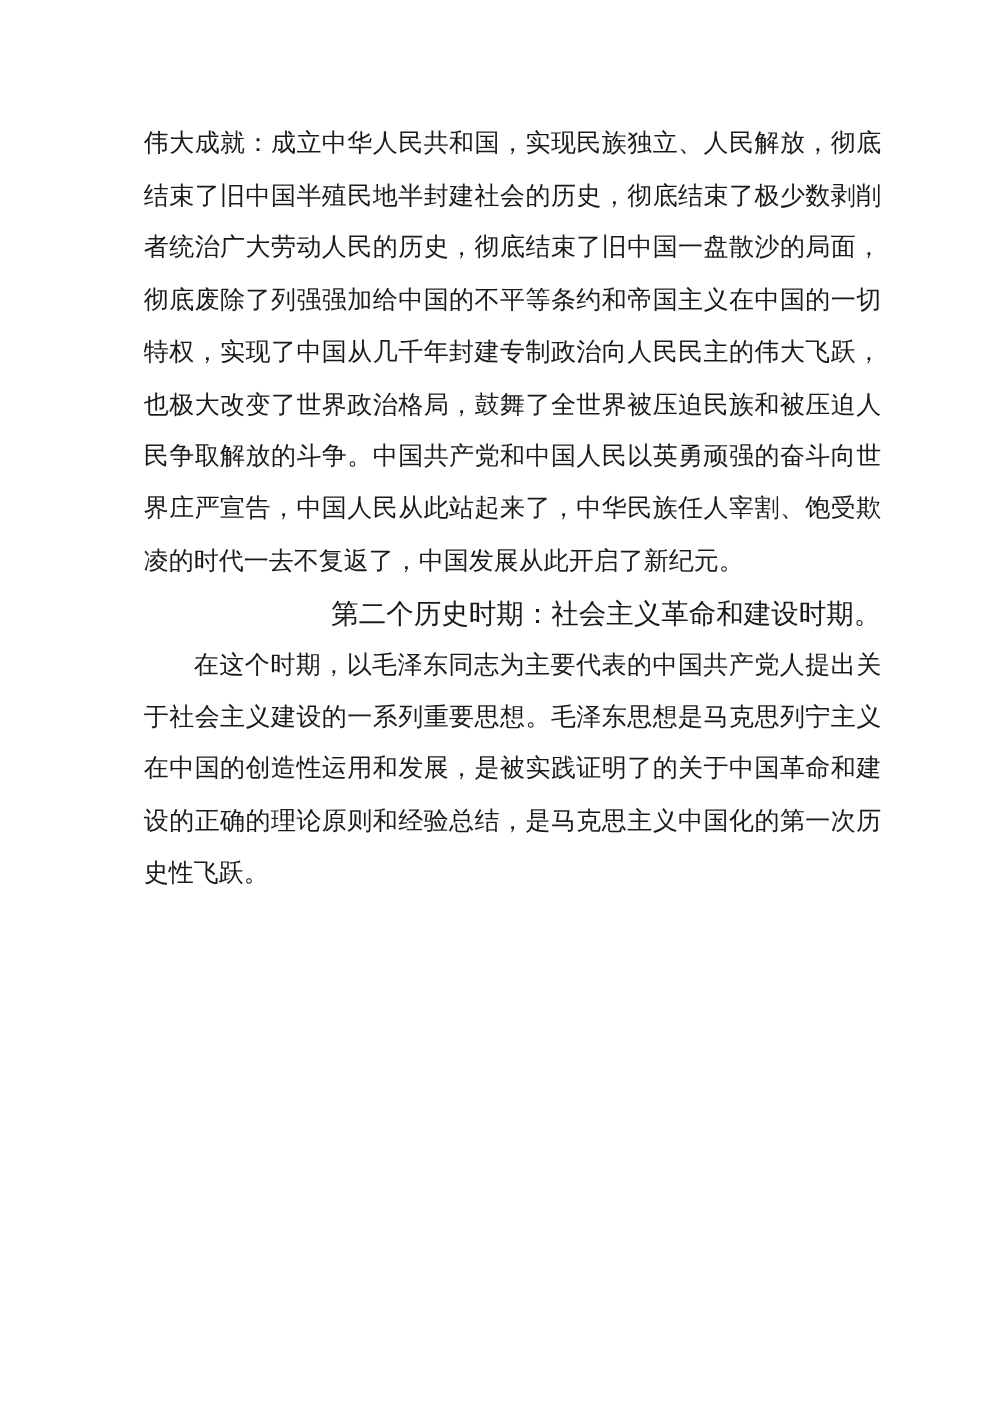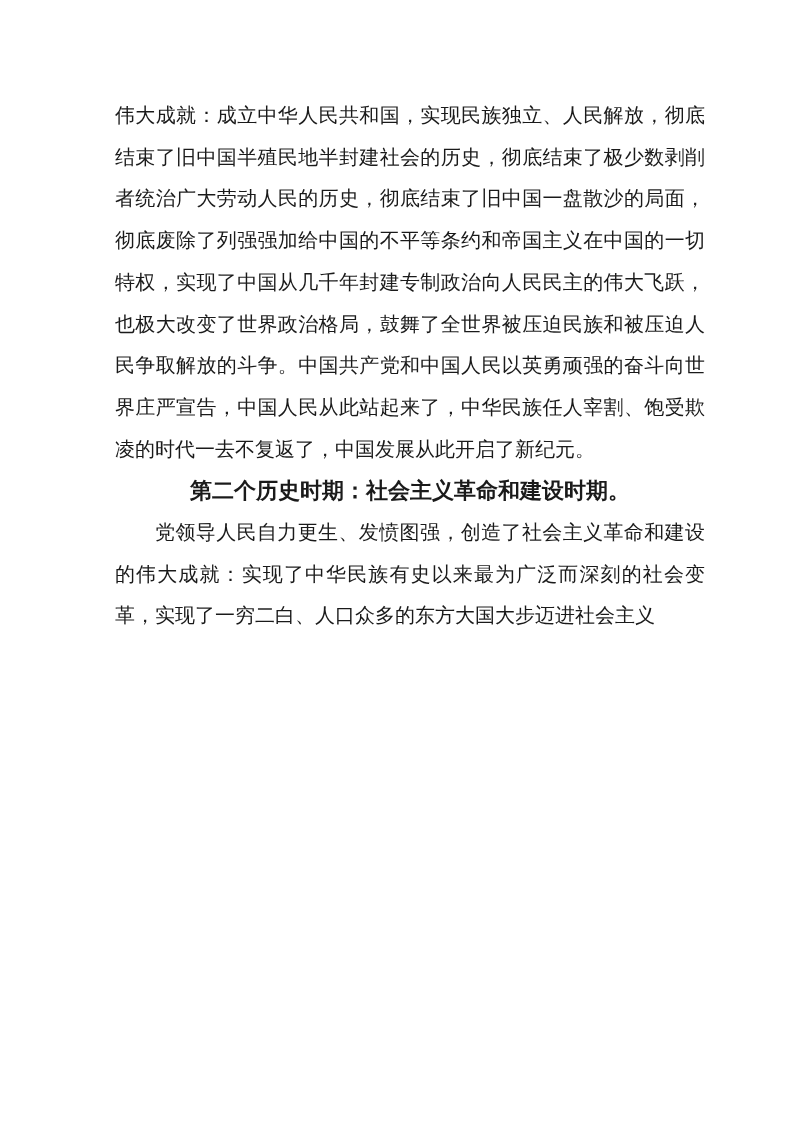--- a/index.html
+++ b/index.html
@@ -27,29 +27,29 @@
       text-indent: 2em;
       word-break: break-all;
     }
     .para.no-indent {
       text-indent: 0;
     }
     .heading {
       margin: 0;
       font-size: 22px;
       line-height: 41.7px;
-      font-weight: bold;
+      font-weight: normal;
       text-indent: 0;
-      text-align: center;
+      text-align: right;
     }
   </style>
 </head>
 <body>
 
 <div class="page">
   <p class="para no-indent">伟大成就：成立中华人民共和国，实现民族独立、人民解放，彻底结束了旧中国半殖民地半封建社会的历史，彻底结束了极少数剥削者统治广大劳动人民的历史，彻底结束了旧中国一盘散沙的局面，彻底废除了列强强加给中国的不平等条约和帝国主义在中国的一切特权，实现了中国从几千年封建专制政治向人民民主的伟大飞跃，也极大改变了世界政治格局，鼓舞了全世界被压迫民族和被压迫人民争取解放的斗争。中国共产党和中国人民以英勇顽强的奋斗向世界庄严宣告，中国人民从此站起来了，中华民族任人宰割、饱受欺凌的时代一去不复返了，中国发展从此开启了新纪元。</p>
 
   <h2 class="heading">第二个历史时期：社会主义革命和建设时期。</h2>
 
 
+  <p class="para">在这个时期，以毛泽东同志为主要代表的中国共产党人提出关于社会主义建设的一系列重要思想。毛泽东思想是马克思列宁主义在中国的创造性运用和发展，是被实践证明了的关于中国革命和建设的正确的理论原则和经验总结，是马克思主义中国化的第一次历史性飞跃。</p>
 
-  <p class="para">党领导人民自力更生、发愤图强，创造了社会主义革命和建设的伟大成就：实现了中华民族有史以来最为广泛而深刻的社会变革，实现了一穷二白、人口众多的东方大国大步迈进社会主义</p>
 </div>
 
 </body></html>

